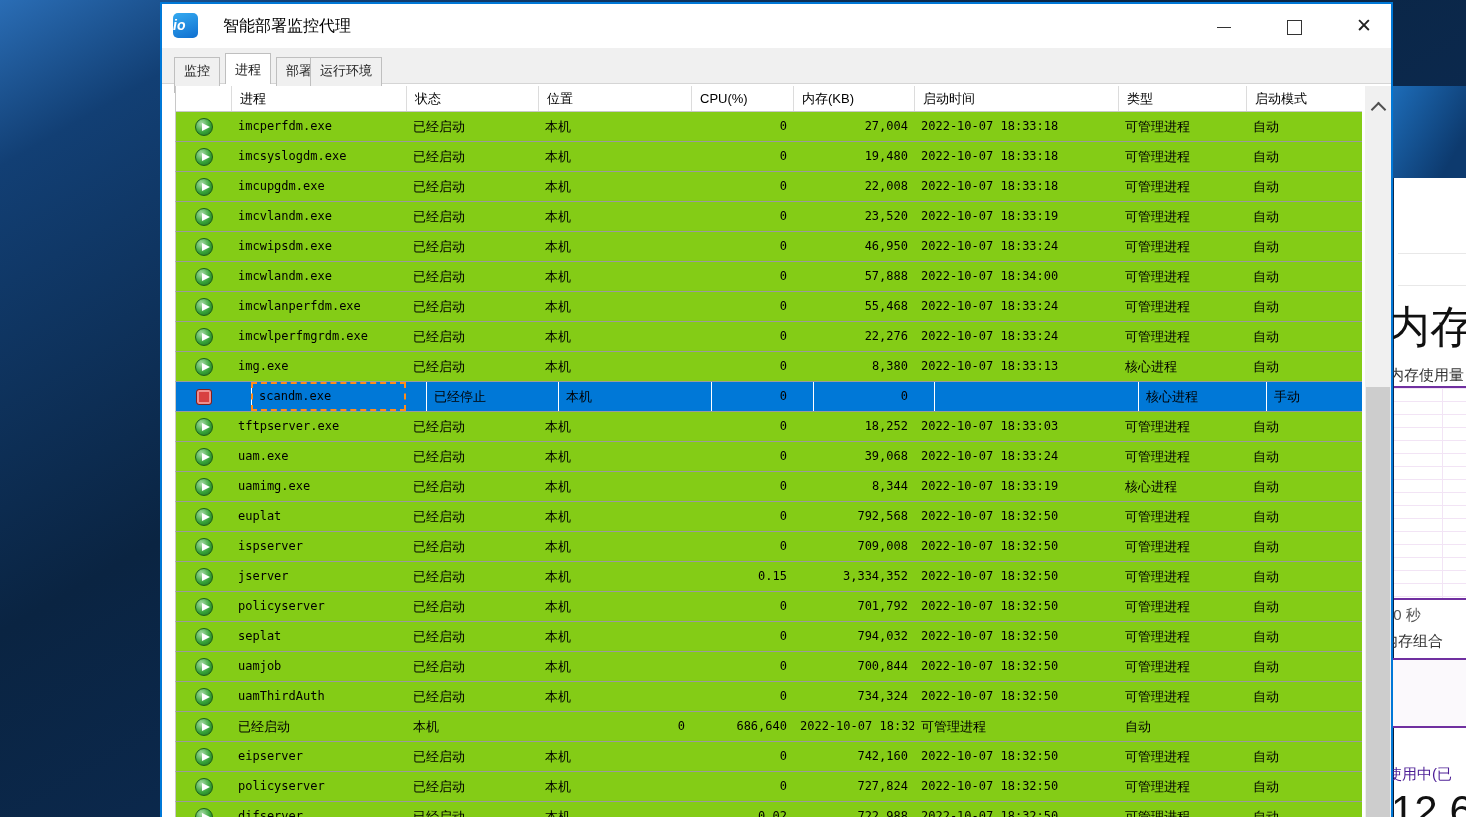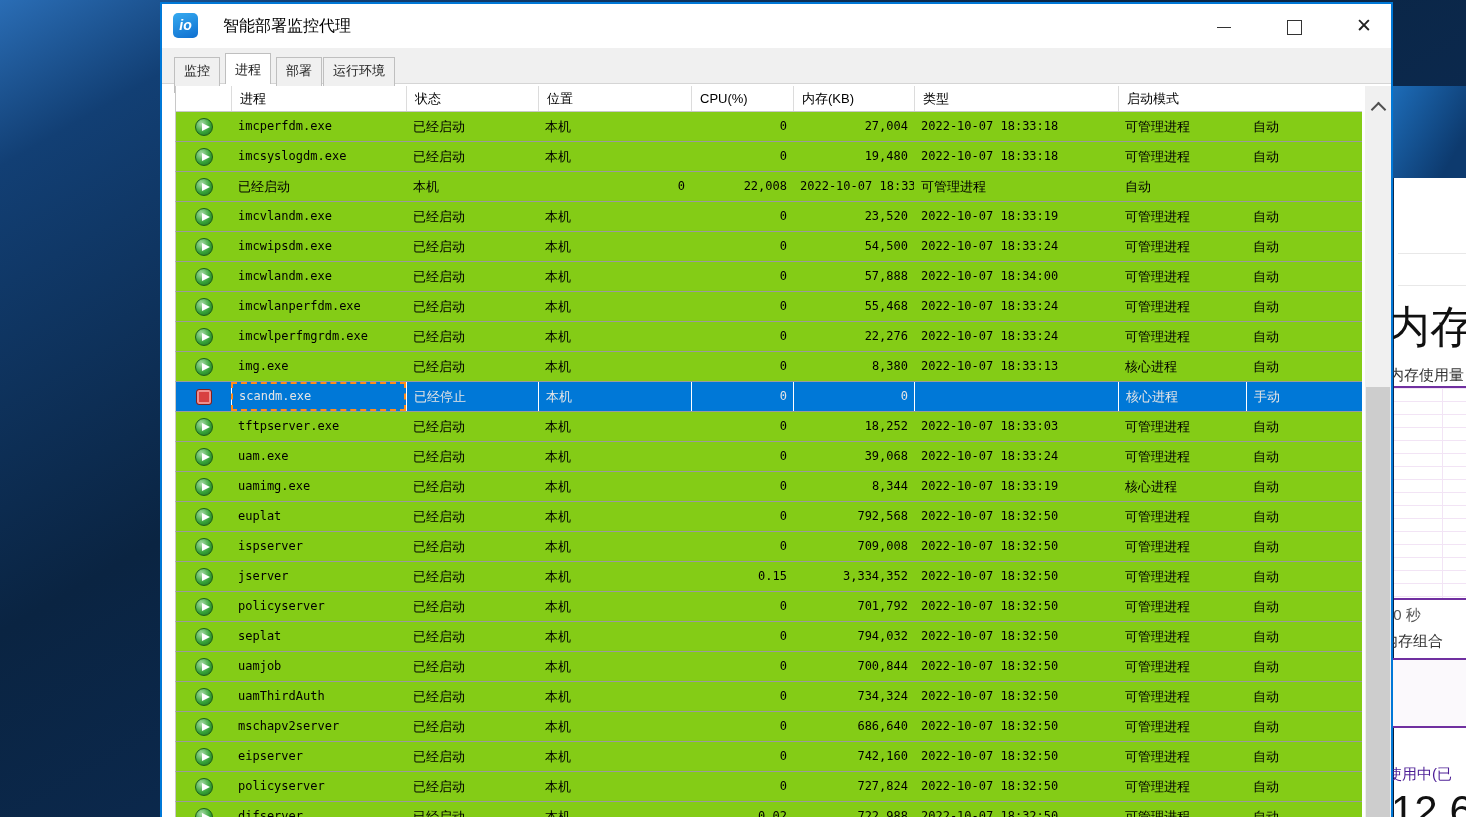--- a/index.html
+++ b/index.html
@@ -24,21 +24,21 @@
   .bg-comp-box{position:absolute;left:1390px;top:658px;width:76px;height:70px;background:#fbf9fc;
     border-top:2px solid #7030a0;border-bottom:2px solid #7030a0;box-sizing:border-box;}
   .bg-use-label{position:absolute;left:1387px;top:765px;font-size:15px;color:#4c1d95;white-space:nowrap;}
   .bg-use-value{position:absolute;left:1391px;top:787px;font-size:42px;color:#111;white-space:nowrap;}
   
   .window{position:absolute;left:160px;top:2px;width:1233px;height:880px;background:#fff;
     border:2px solid #0078d7;box-sizing:border-box;}
   .titlebar{position:absolute;left:0;top:0;width:100%;height:44px;background:#fff;}
   .app-icon{position:absolute;left:11px;top:9px;width:25px;height:25px;border-radius:5px;
     background:linear-gradient(160deg,#35aaf0,#0f6fd0);color:#fff;font-style:italic;font-weight:bold;
-    font-size:14px;line-height:25px;text-align:center;}
+    font-size:14px;line-height:25px;text-align:left;}
   .title-text{position:absolute;left:61px;top:12px;font-size:16px;color:#000;}
   .winbtn{position:absolute;top:6px;width:44px;height:32px;text-align:center;line-height:32px;
     font-size:15px;color:#333;cursor:default;}
   .winbtn .min{display:inline-block;width:14px;height:0;border-top:1px solid #333;vertical-align:middle;}
   .winbtn .max{display:inline-block;width:13px;height:13px;border:1px solid #333;vertical-align:middle;}
   .winbtn .cls{font-size:19px;font-weight:300;color:#222;}
   
   .tabstrip{position:absolute;left:0;top:44px;width:100%;height:36px;background:#f0f0f0;
     border-bottom:1px solid #d5d5d5;box-sizing:border-box;}
   .tab{position:absolute;top:9px;height:36px;line-height:26px;padding:0 9px;font-size:13px;color:#222;
@@ -57,21 +57,21 @@
   .c.name,.c.time{font-family:"DejaVu Sans Mono","Liberation Mono",monospace;font-size:12px;}
   .c.num{font-family:"DejaVu Sans Mono","Liberation Mono",monospace;font-size:12px;text-align:right;padding-right:6px;padding-left:0;}
   .c-icon{display:flex;align-items:center;justify-content:center;}
   .icon-play{width:18px;height:18px;border-radius:50%;border:1px solid #1a5c1a;box-sizing:border-box;
     background:radial-gradient(circle at 35% 30%,#a8dca8,#3aa53a 55%,#1d701d);position:relative;}
   .icon-play::after{content:"";position:absolute;left:6px;top:4px;border-left:8px solid #fff;
     border-top:4.5px solid transparent;border-bottom:4.5px solid transparent;}
   .icon-stop{width:16px;height:16px;border-radius:3px;border:1px solid #7d1f1f;box-sizing:border-box;
     background:#d84040;box-shadow:inset 0 0 0 2px #ef8f8f;}
   .trow.selected{background:#0078d7;}
-  .trow.selected .c{color:#e5e5e5;border-left:1px solid #fff;}
+  .trow.selected .c{color:#000000;border-left:1px solid #fff;margin-left:20px;}
   .trow.selected .c.name{outline:2px dashed #ff8c1a;outline-offset:-2px;}
   
   .scrollbar{position:absolute;left:1203px;top:82px;width:26px;height:733px;background:#f0f0f0;}
   .sb-up{position:absolute;left:0;top:8px;width:26px;height:26px;}
   .sb-up span{position:absolute;left:8px;top:10px;width:9px;height:9px;
     border-left:2px solid #505050;border-top:2px solid #505050;transform:rotate(45deg);}
   .sb-thumb{position:absolute;left:1px;top:301px;width:24px;height:432px;background:#cdcdcd;}
 </style>
 </head>
 <body>
@@ -98,30 +98,31 @@
     <div class="app-icon">io</div>
     <div class="title-text">智能部署监控代理</div>
     <div class="winbtn" style="left:1040px"><span class="min"></span></div>
     <div class="winbtn" style="left:1110px"><span class="max"></span></div>
     <div class="winbtn" style="left:1180px"><span class="cls">✕</span></div>
   </div>
   <div class="tabstrip" id="tabstrip">
       <div class="tab" style="left: 12px;">监控</div>
       <div class="tab selected" style="left: 63px;">进程</div>
       <div class="tab" style="left: 114px;">部署</div>
-      <div class="tab" style="left: 161px;">运行环境</div>
+      <div class="tab" style="left: 148px;">运行环境</div>
     </div>
   <div class="table">
     <div class="hrow" id="headrow">
         <div class="hcell"></div>
         <div class="hcell">进程</div>
         <div class="hcell">状态</div>
         <div class="hcell">位置</div>
         <div class="hcell">CPU(%)</div>
         <div class="hcell">内存(KB)</div>
+        <div class="hcell">启动时间</div>
         <div class="hcell">类型</div>
         <div class="hcell">启动模式</div>
       </div>
     <div id="rows">
   <div class="trow">
     <div class="c-icon">
             <span class="icon-play"></span>
           </div>
     <div class="c name">imcperfdm.exe</div>
     <div class="c">已经启动</div>
@@ -144,20 +145,21 @@
     <div class="c num">19,480</div>
     <div class="c time">2022-10-07 18:33:18</div>
     <div class="c">可管理进程</div>
     <div class="c">自动</div>
   </div>
 
   <div class="trow">
     <div class="c-icon">
             <span class="icon-play"></span>
           </div>
+    <div class="c name">imcupgdm.exe</div>
     <div class="c">已经启动</div>
     <div class="c">本机</div>
     <div class="c num">0</div>
     <div class="c num">22,008</div>
     <div class="c time">2022-10-07 18:33:18</div>
     <div class="c">可管理进程</div>
     <div class="c">自动</div>
   </div>
 
   <div class="trow">
@@ -175,21 +177,21 @@
   </div>
 
   <div class="trow">
     <div class="c-icon">
             <span class="icon-play"></span>
           </div>
     <div class="c name">imcwipsdm.exe</div>
     <div class="c">已经启动</div>
     <div class="c">本机</div>
     <div class="c num">0</div>
-    <div class="c num">54,500</div>
+    <div class="c num">46,950</div>
     <div class="c time">2022-10-07 18:33:24</div>
     <div class="c">可管理进程</div>
     <div class="c">自动</div>
   </div>
 
   <div class="trow">
     <div class="c-icon">
             <span class="icon-play"></span>
           </div>
     <div class="c name">imcwlandm.exe</div>
@@ -395,21 +397,20 @@
     <div class="c num">734,324</div>
     <div class="c time">2022-10-07 18:32:50</div>
     <div class="c">可管理进程</div>
     <div class="c">自动</div>
   </div>
 
   <div class="trow">
     <div class="c-icon">
             <span class="icon-play"></span>
           </div>
-    <div class="c name">mschapv2server</div>
     <div class="c">已经启动</div>
     <div class="c">本机</div>
     <div class="c num">0</div>
     <div class="c num">686,640</div>
     <div class="c time">2022-10-07 18:32:50</div>
     <div class="c">可管理进程</div>
     <div class="c">自动</div>
   </div>
 
   <div class="trow">

